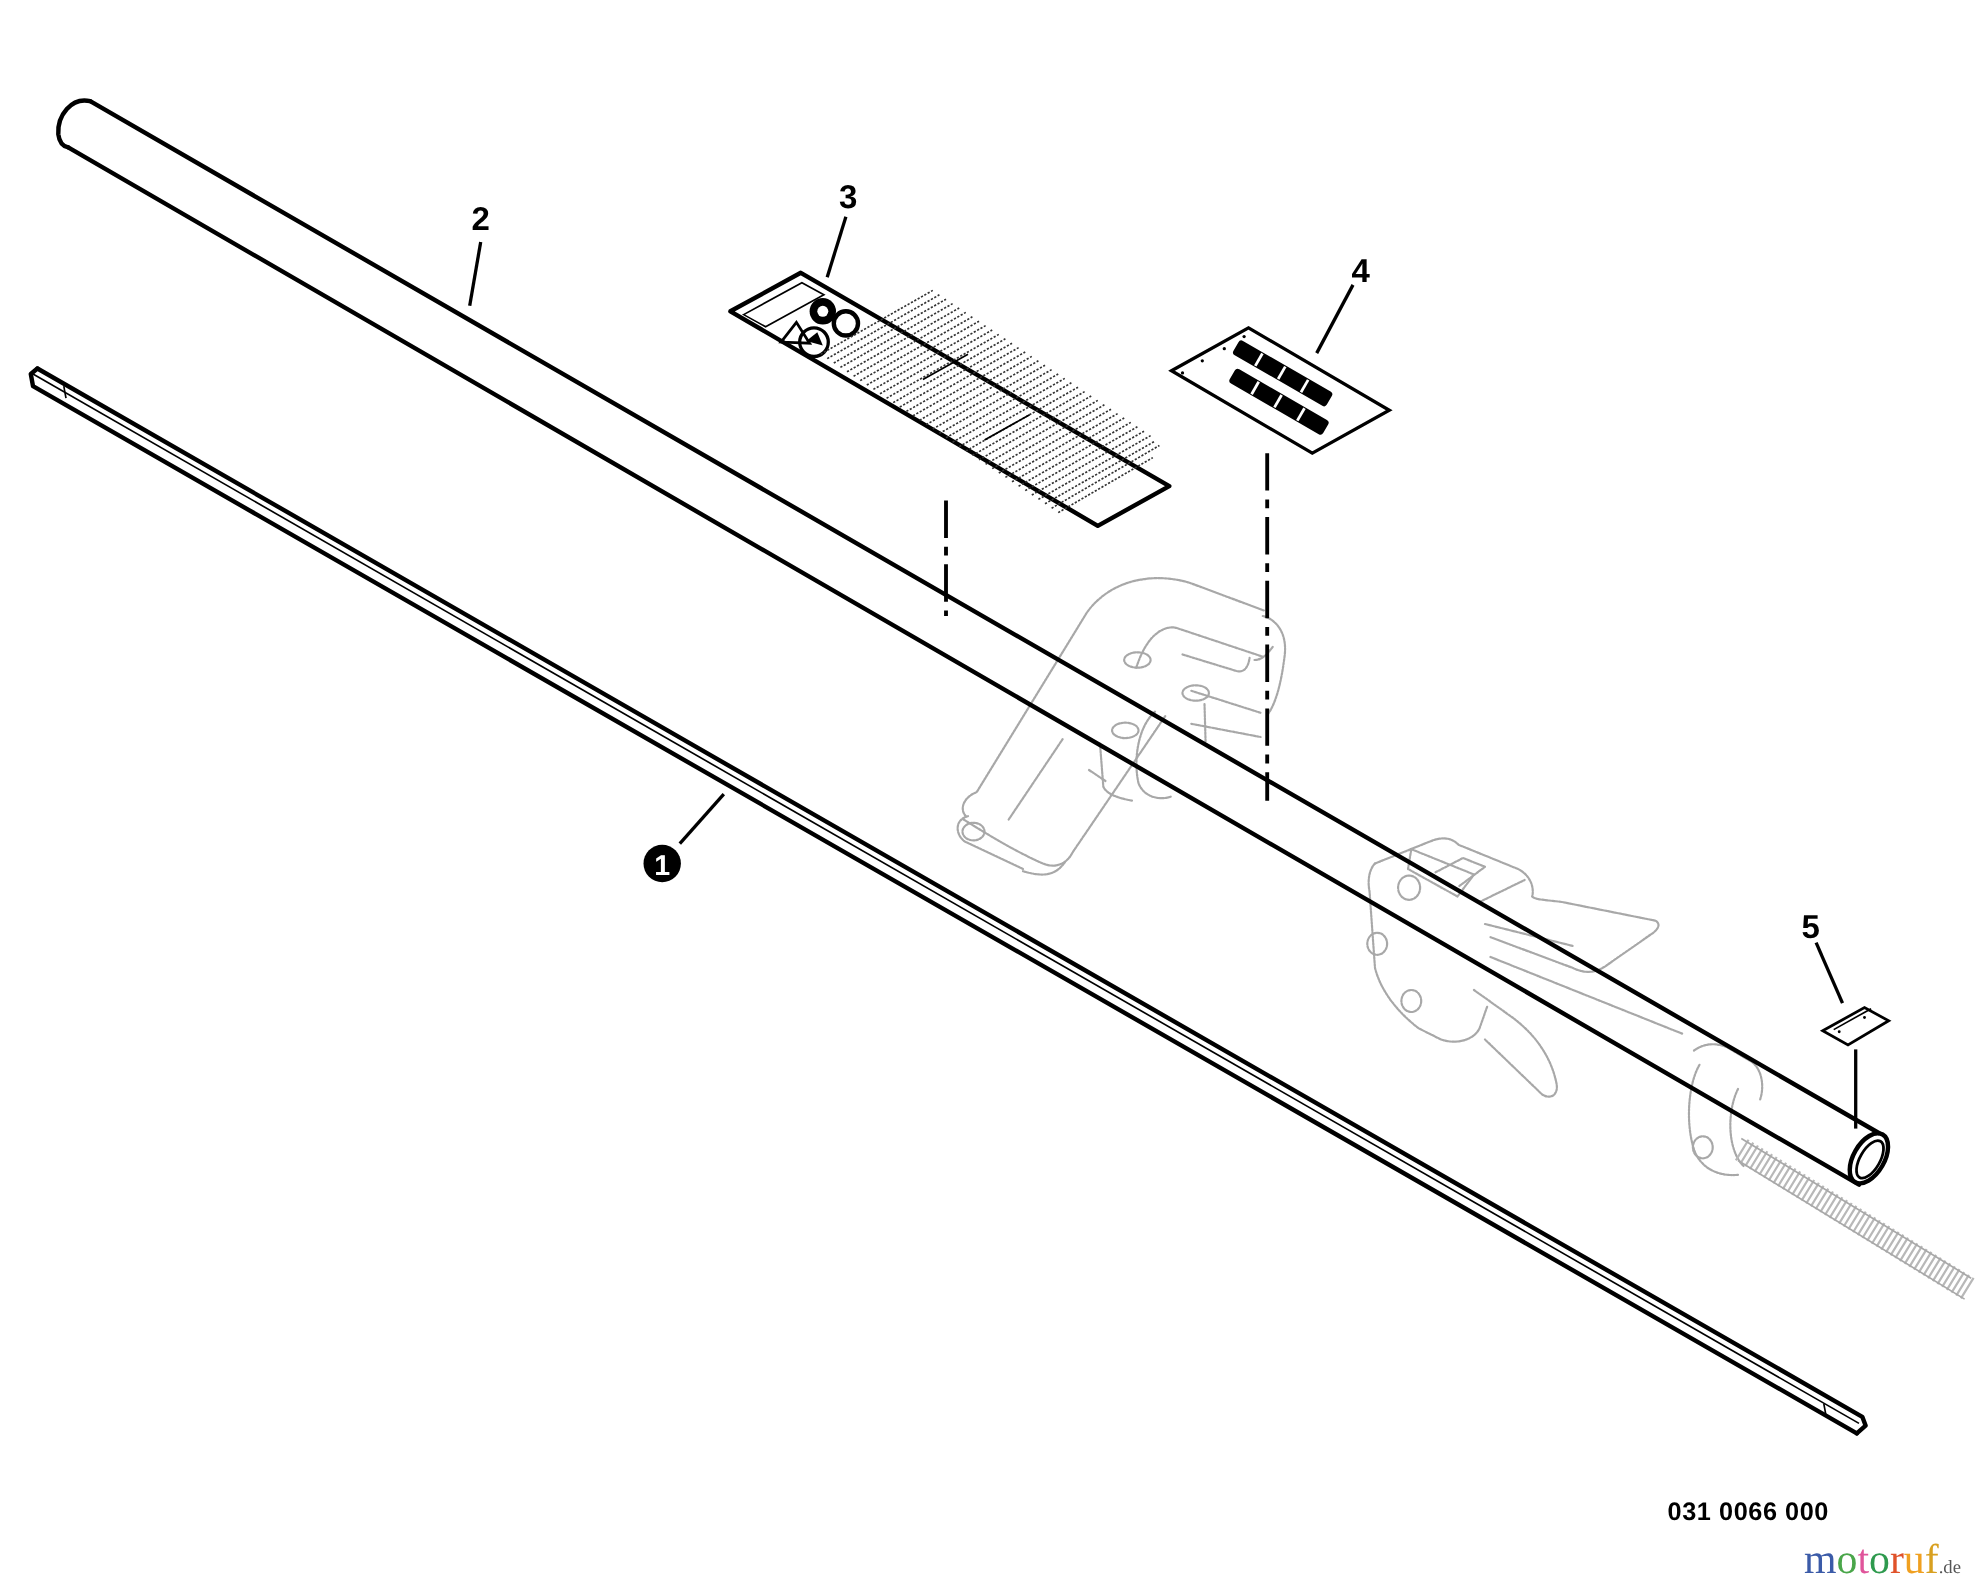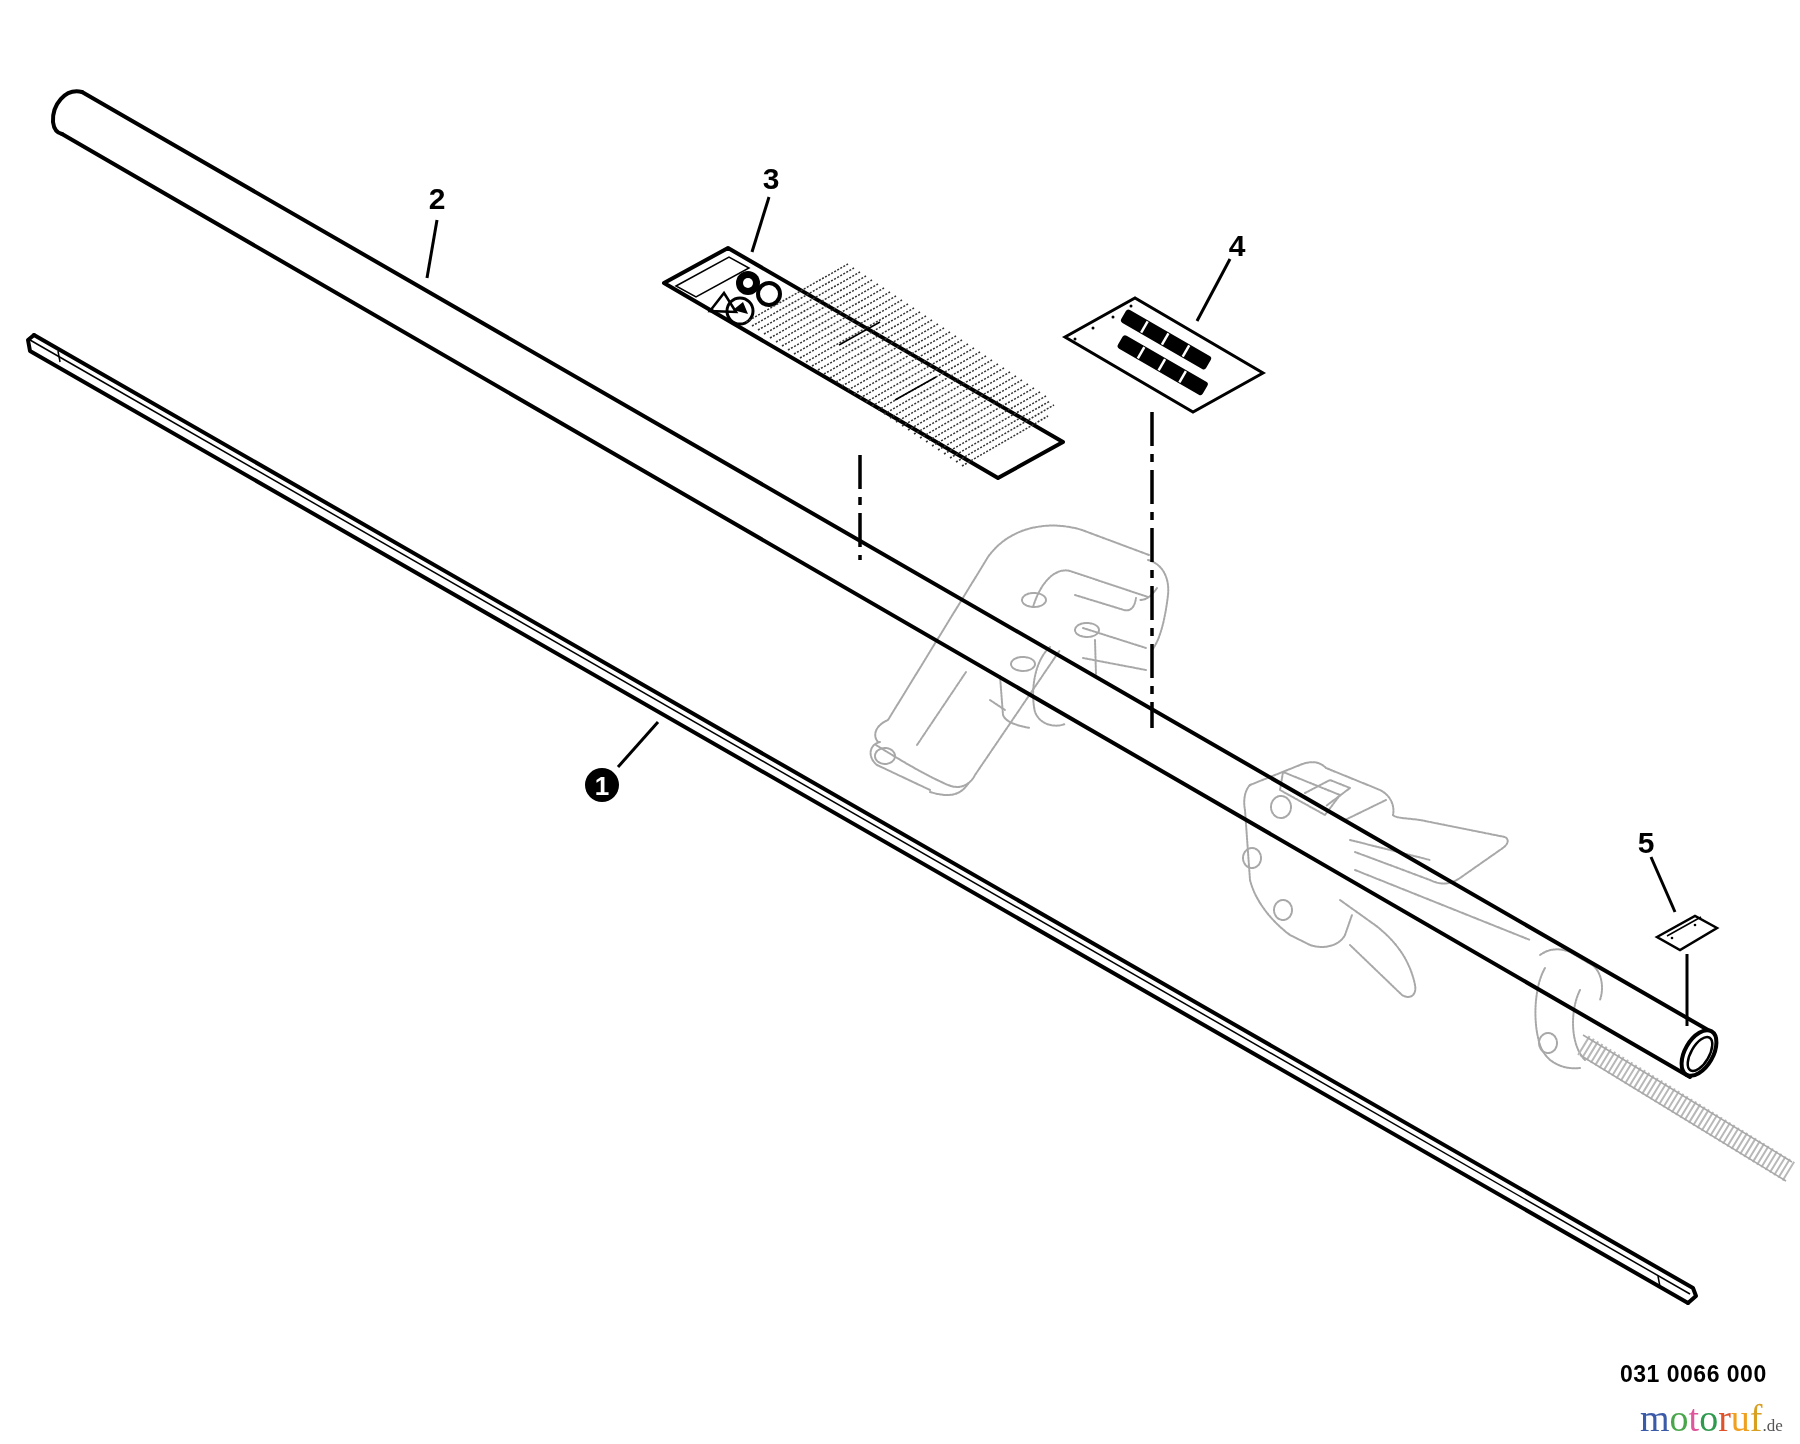--- a/index.html
+++ b/index.html
@@ -5,21 +5,21 @@
   html, body { margin: 0; padding: 0; background: #ffffff; }
   body { width: 1800px; height: 1444px; position: relative; overflow: hidden; font-family: "Liberation Sans", sans-serif; }
   #diagram { position: absolute; left: 0; top: 0; width: 1800px; height: 1444px; }
   .ghost { fill: none; stroke: #a8a8a8; stroke-width: 2; stroke-dasharray: 2 1.2; stroke-linejoin: round; stroke-linecap: round; }
   .part { fill: none; stroke: #000; stroke-width: 4; stroke-linecap: round; stroke-linejoin: round; }
   .thin { fill: none; stroke: #000; stroke-width: 1.5; }
   .leader { stroke: #000; stroke-width: 3; fill: none; }
   .dash { stroke: #000; stroke-width: 3.5; fill: none; stroke-dasharray: 34 8 8 8; }
   .callout { font-family: "Liberation Sans", sans-serif; font-weight: bold; font-size: 30px; fill: #000; }
   .callout-filled { font-family: "Liberation Sans", sans-serif; font-weight: bold; font-size: 26px; fill: #fff; }
-  #part-number { position: absolute; left: 1620px; top: 1361px; font-family: "Liberation Sans", sans-serif; font-weight: bold; font-size: 23px; color: #000; letter-spacing: 0.5px; white-space: nowrap; }
+  #part-number { position: absolute; left: 1516px; top: 1361px; font-family: "Liberation Sans", sans-serif; font-weight: bold; font-size: 23px; color: #000; letter-spacing: 0.5px; white-space: nowrap; }
   #logo { position: absolute; left: 1640px; top: 1398px; font-family: "Liberation Serif", serif; font-size: 38px; line-height: 40px; white-space: nowrap; }
   #logo span { display: inline-block; }
   #logo .tld { font-size: 17px; color: #555; }
 </style>
 </head>
 <body>
 
 <svg id="diagram" viewBox="0 0 1800 1444" xmlns="http://www.w3.org/2000/svg">
 
   <g>

